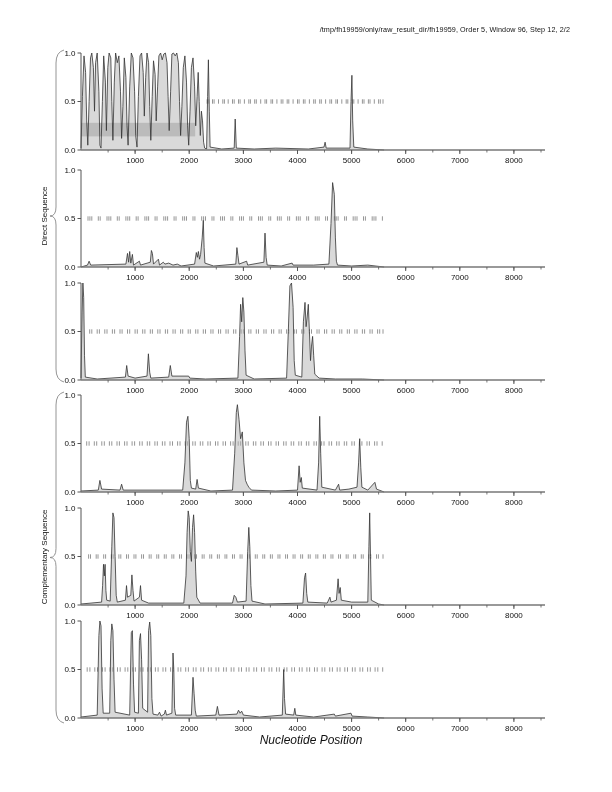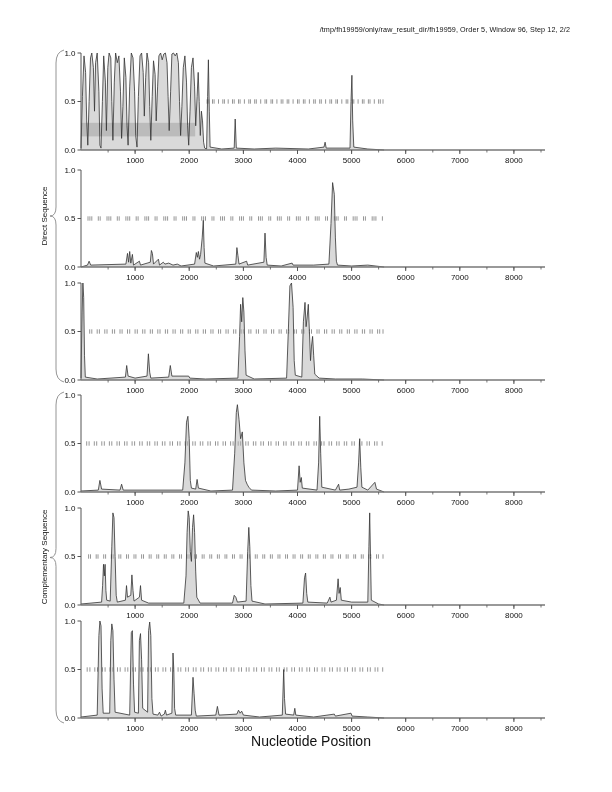--- a/index.html
+++ b/index.html
@@ -12,21 +12,21 @@
     white-space:nowrap;color:#111;text-align:right;
   }
   .group-label{
     position:absolute;left:44px;font-size:8px;white-space:nowrap;color:#111;
     transform:translate(-50%,-50%) rotate(-90deg);
   }
   #group-label-direct{top:216px;}
   #group-label-complementary{top:557px;}
   .x-axis-title{
     position:absolute;top:733px;left:311px;transform:translateX(-50%);
-    font-size:14px;color:#111;white-space:nowrap;
+    font-size:12px;color:#111;white-space:nowrap;font-style:italic;
   }
   svg text{font-family:"Liberation Sans","DejaVu Sans",sans-serif;}
   #chart-svg{position:absolute;top:0;left:0;}
 </style>
 </head>
 <body>
 
 <div>
   <div class="chart-title">/tmp/fh19959/only/raw_result_dir/fh19959, Order 5, Window 96, Step 12, 2/2</div>
 

